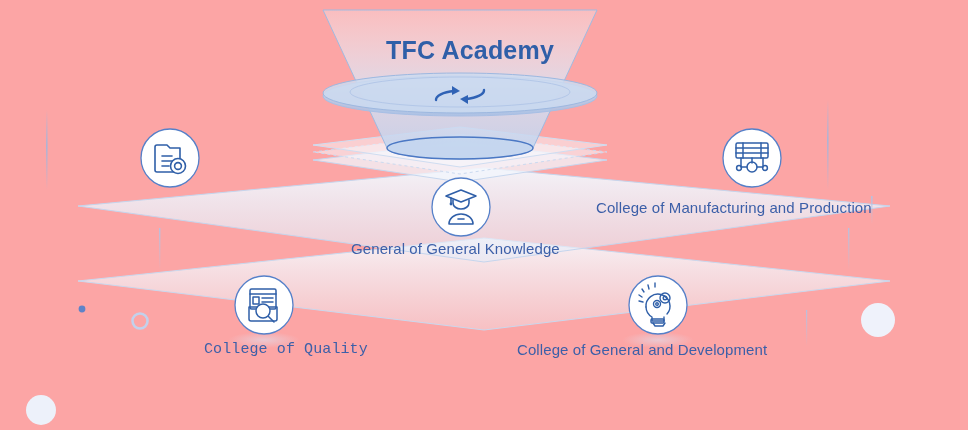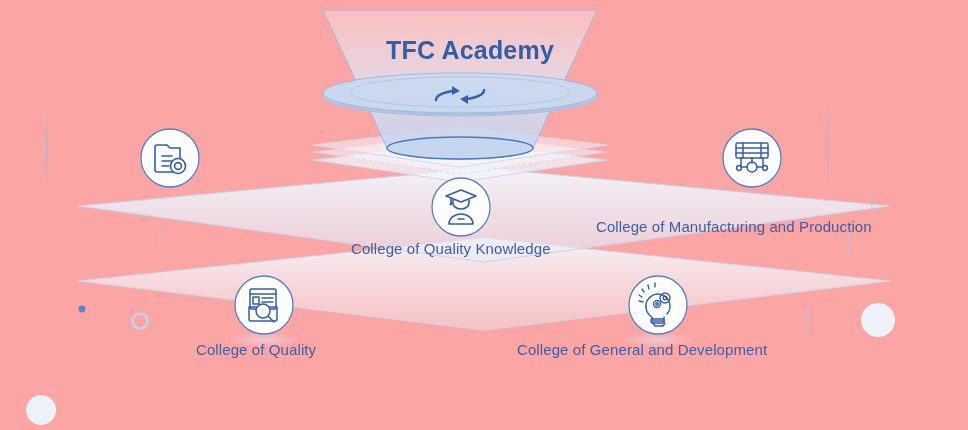--- a/index.html
+++ b/index.html
@@ -192,21 +192,21 @@
         <line x1="-14" y1="-13" x2="-16" y2="-16"></line>
         <line x1="-9" y1="-16" x2="-10" y2="-20"></line>
         <line x1="-3" y1="-18" x2="-3" y2="-22"></line>
       </g>
     </g>
   </svg>
 
   <div class="title" style="left:386px;top:36px;">TFC Academy</div>
 
 
-  <div class="lbl" style="left:351px;top:240px;">College of Quality Knowledge</div>
-
-  <div class="lbl" style="left:596px;top:199px;margin-top:19px;">College of Manufacturing and Production</div>
-
-  <div class="lbl" style="left:196px;top:341px;">College of Quality</div>
+  <div class="lbl" style="left:351px;top:240px;">General of General Knowledge</div>
+
+  <div class="lbl" style="left:596px;top:199px;">College of Manufacturing and Production</div>
+
+  <div class="lbl" style="left:204px;top:341px;font-family:Liberation Mono, monospace;">College of Quality</div>
 
   <div class="lbl" style="left:517px;top:341px;">College of General and Development</div>
 
 </div>
 
 </body></html>

